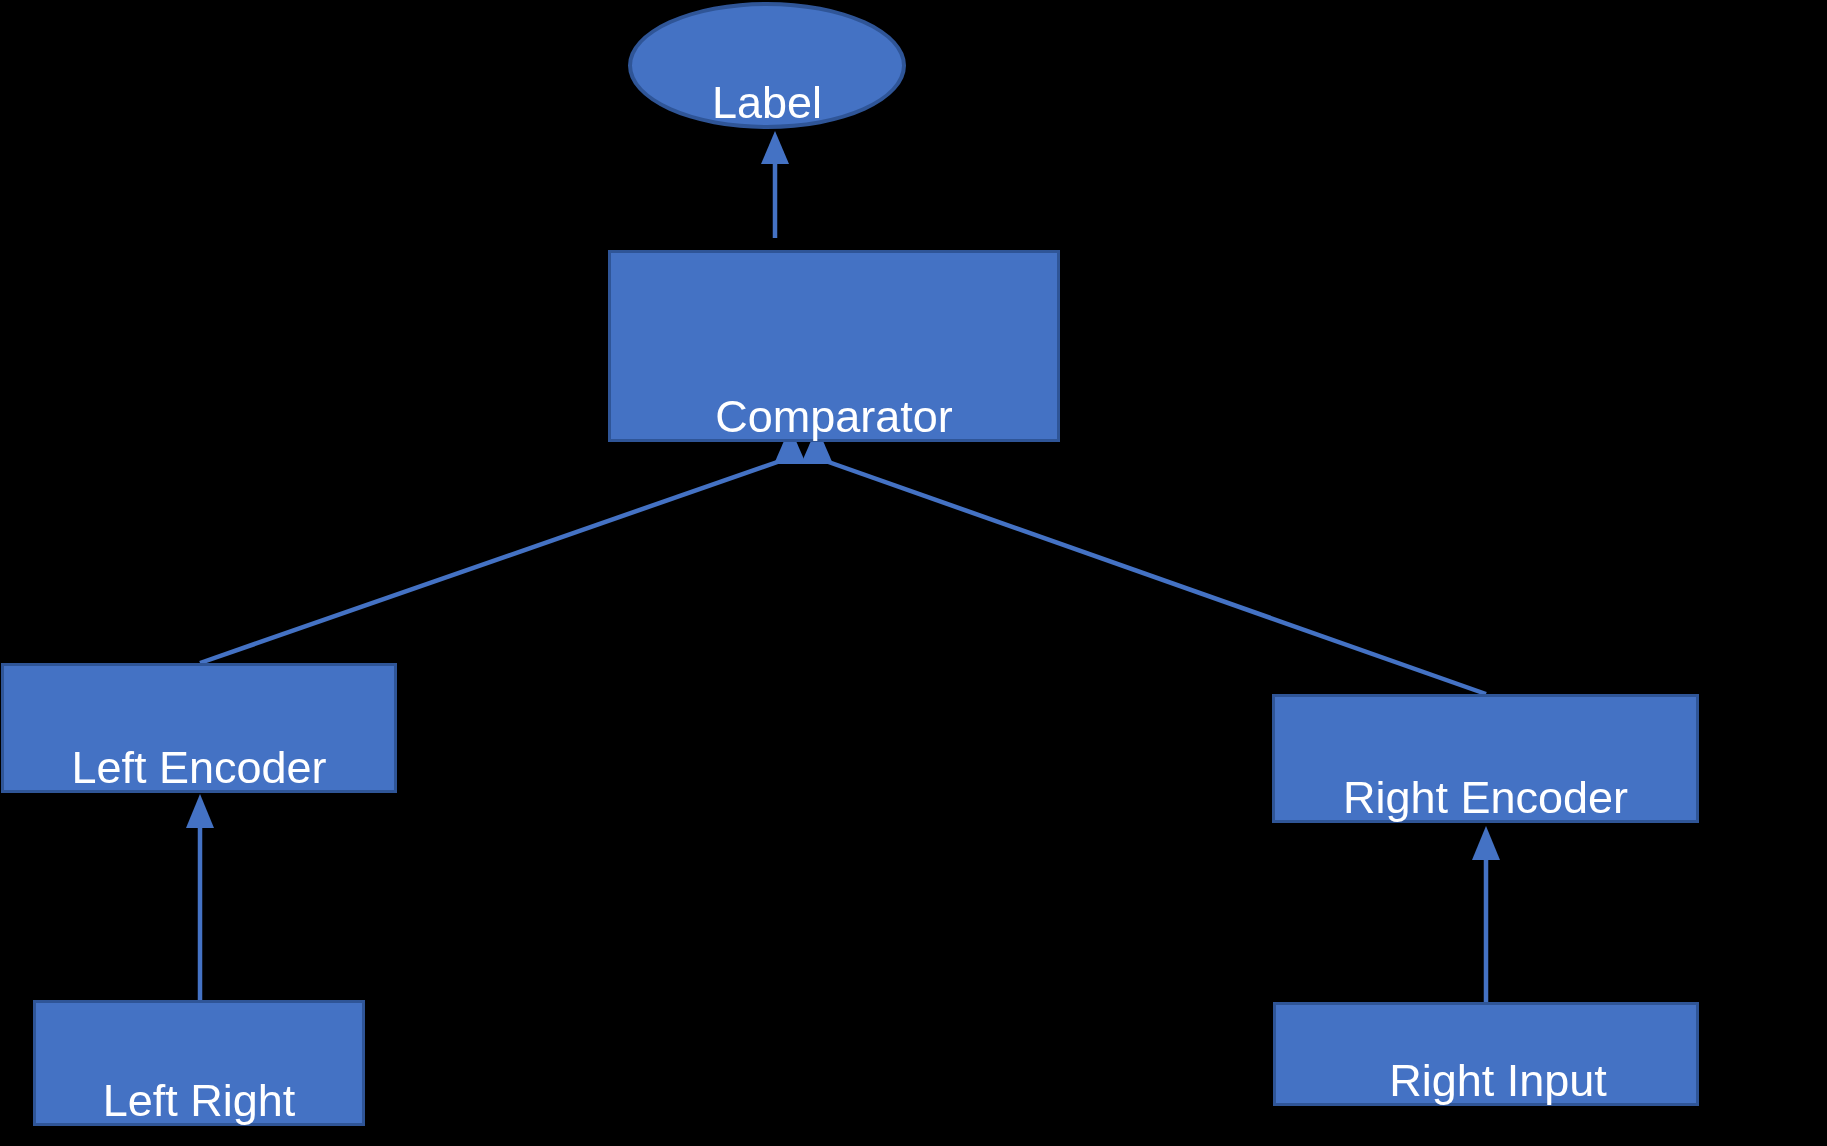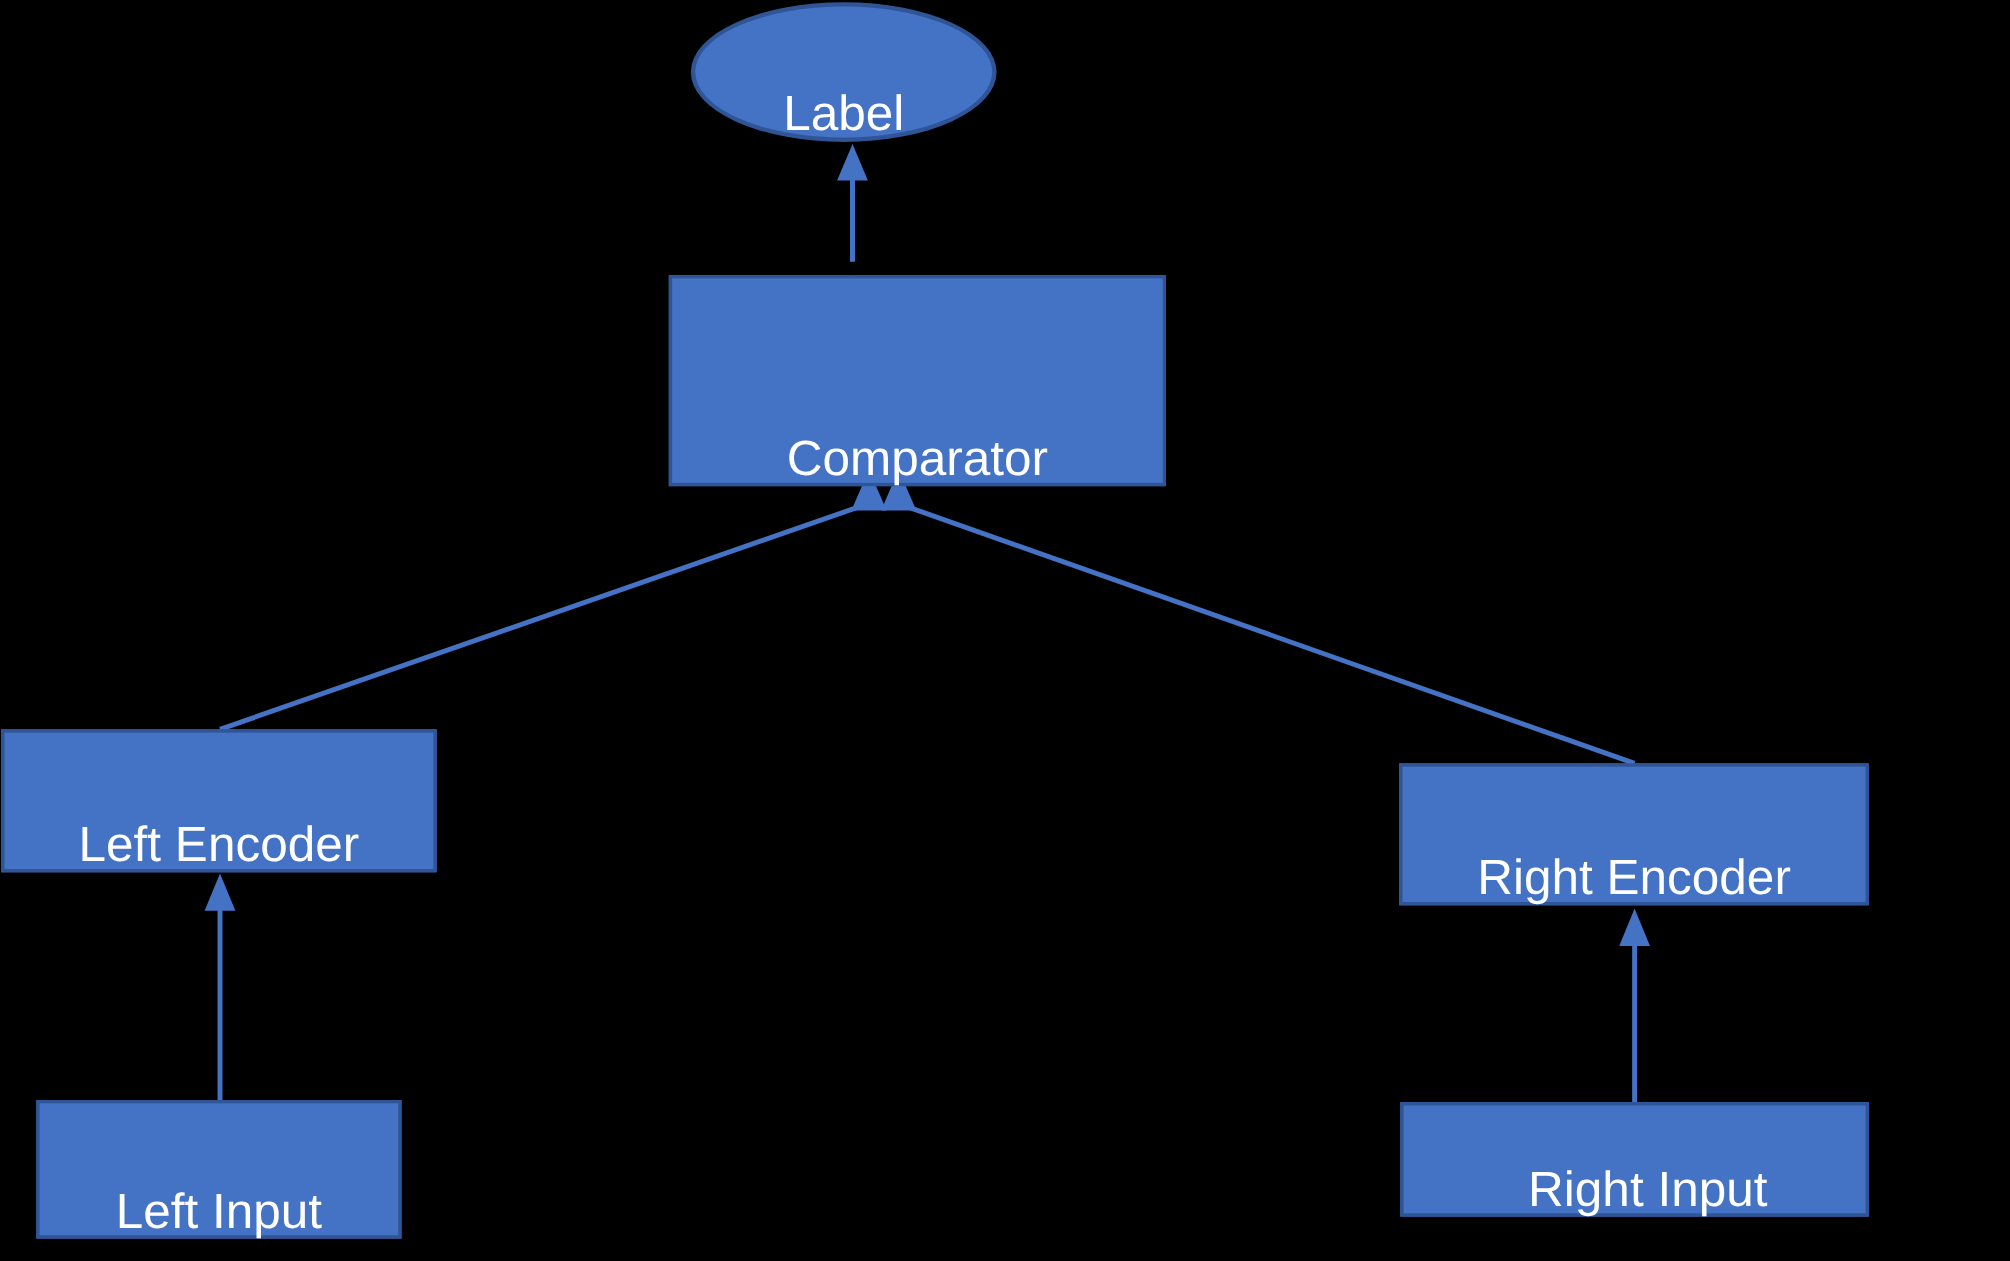--- a/index.html
+++ b/index.html
@@ -89,20 +89,20 @@
 
   <div class="node node-right-encoder">
     <span>Right Encoder</span>
   </div>
 
   <div class="node node-left-encoder">
     <span>Left Encoder</span>
   </div>
 
   <div class="node node-left-input">
-    <span>Left Input</span>
+    <span>Left Right</span>
   </div>
 
   <div class="node node-right-input">
     <span>Right Input</span>
   </div>
 
 </div>
 
 </body></html>

